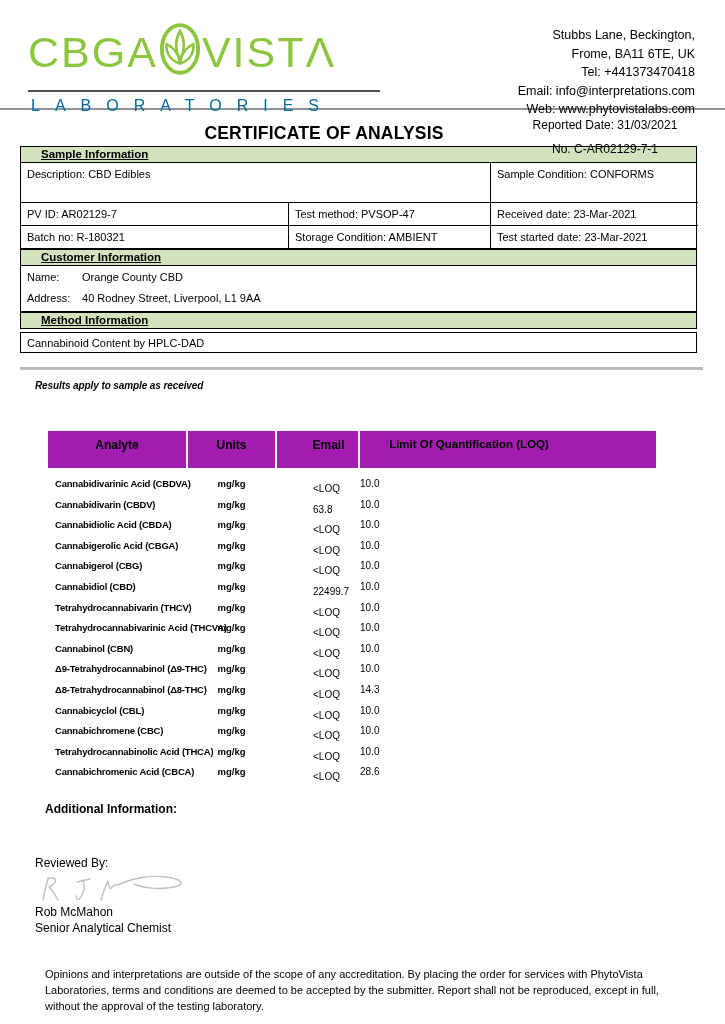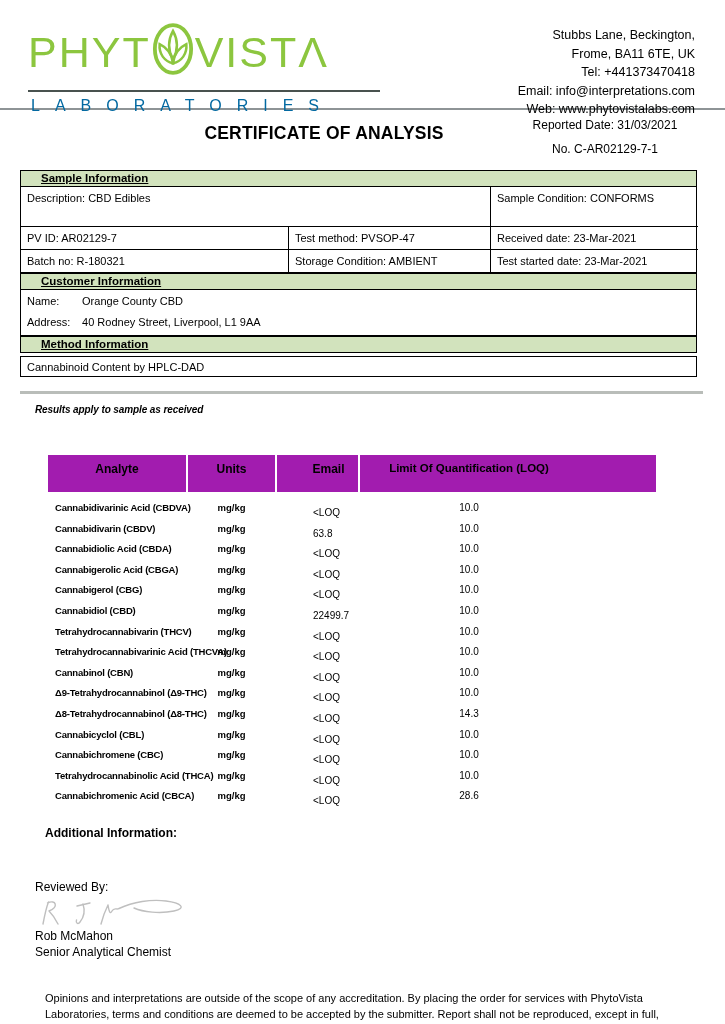--- a/index.html
+++ b/index.html
@@ -10,21 +10,21 @@
   
   .top { display:flex; justify-content:space-between; padding:12px 30px 0 28px; height:108px; box-sizing:border-box; }
   .logo { width:354px; padding-top:10px; }
   .brand-line { display:flex; align-items:center; color:#8cc63f; font-size:43px; line-height:1; letter-spacing:2px; font-weight:400; }
   .brand-line .leaf { margin:0 1px; }
   .brand-rule { height:2px; background:#49524f; margin-top:7px; width:352px; }
   .brand-sub { font-size:16px; color:#0369a1; letter-spacing:15px; margin-top:5px; padding-left:3px; white-space:nowrap; }
   .contact { text-align:right; font-size:12.5px; line-height:18.5px; padding-top:14px; }
   .header-rule { height:2px; background:#8e9496; }
   
-  .title-row { position:relative; height:60px; }
+  .title-row { position:relative; height:36px; }
   .coa-title { position:absolute; left:0; top:13px; width:648px; text-align:center; margin:0; font-size:17.5px; font-weight:bold; letter-spacing:0.2px; }
   .report-meta { position:absolute; right:14px; top:3px; width:212px; text-align:center; font-size:12px; line-height:24px; }
   
   .info-wrap { margin:0 28px 0 20px; width:677px; box-sizing:border-box; }
   .section-bar {
     background:#d2e3bd; border:1px solid #000; box-sizing:border-box;
     height:17px; line-height:15px; font-size:11.5px; font-weight:bold;
     text-decoration:underline; padding-left:20px;
   }
   .sample-grid { display:grid; grid-template-columns:268px 202px 207px; border:1px solid #000; border-top:none; box-sizing:border-box; font-size:11px; }
@@ -45,38 +45,38 @@
   .results { margin:40px 0 0 48px; width:604px; }
   .res-header { display:grid; grid-template-columns:138px 87px 81px 296px; column-gap:2px; }
   .res-header .hcell { background:#a21caf; height:37px; box-sizing:border-box; font-weight:bold; font-size:12px; text-align:center; padding-top:7px; }
   .hcell.h-result { padding-left:22px; }
   .hcell.h-loq { padding-right:78px; font-size:11.5px; }
   .res-body { margin-top:5px; }
   .res-row { display:grid; grid-template-columns:138px 87px 81px 296px; column-gap:2px; height:20.6px; align-items:center; }
   .c-analyte { font-weight:bold; font-size:9.5px; padding-left:7px; letter-spacing:-0.2px; white-space:nowrap; }
   .c-units { font-weight:bold; font-size:9.5px; text-align:center; }
   .c-result { font-size:10px; padding-left:36px;margin-top:10px; }
-  .c-loq { font-size:10px; text-align:center; padding-right:78px; }
+  .c-loq { font-size:10px; text-align:left; padding-right:78px; }
   
   .additional { font-weight:bold; font-size:12px; margin:20px 0 0 45px; }
   .reviewed { font-size:12px; margin:40px 0 0 35px; }
   .signature { margin:3px 0 0 33px; display:block; }
   .reviewer-name { font-size:12px; margin:0 0 0 35px; }
   .reviewer-title { font-size:12px; margin:2px 0 0 35px; }
   .footer { margin:32px 48px 0 45px; font-size:11px; line-height:1.45; }
 </style>
 </head>
 <body>
 
 <div class="page">
 
   <header class="top">
     <div class="logo">
       <div class="brand-line">
-        <span>PHYT</span>
+        <span>CBGA</span>
         <span class="leaf">
           <svg width="42" height="54" viewBox="0 0 44 56" aria-hidden="true">
             <ellipse cx="22" cy="28" rx="19" ry="25" fill="none" stroke="#8cc63f" stroke-width="4"></ellipse>
             <path d="M22 9 C16.5 19 16.5 29 22 39 C27.5 29 27.5 19 22 9 Z" fill="none" stroke="#8cc63f" stroke-width="2.6"></path>
             <path d="M22 43 C13 41 7 33 8 23 C16.5 27 21 33 22 43 Z" fill="none" stroke="#8cc63f" stroke-width="2.6"></path>
             <path d="M22 43 C31 41 37 33 36 23 C27.5 27 23 33 22 43 Z" fill="none" stroke="#8cc63f" stroke-width="2.6"></path>
           </svg>
         </span>
         <span>VISTΛ</span>
       </div>

